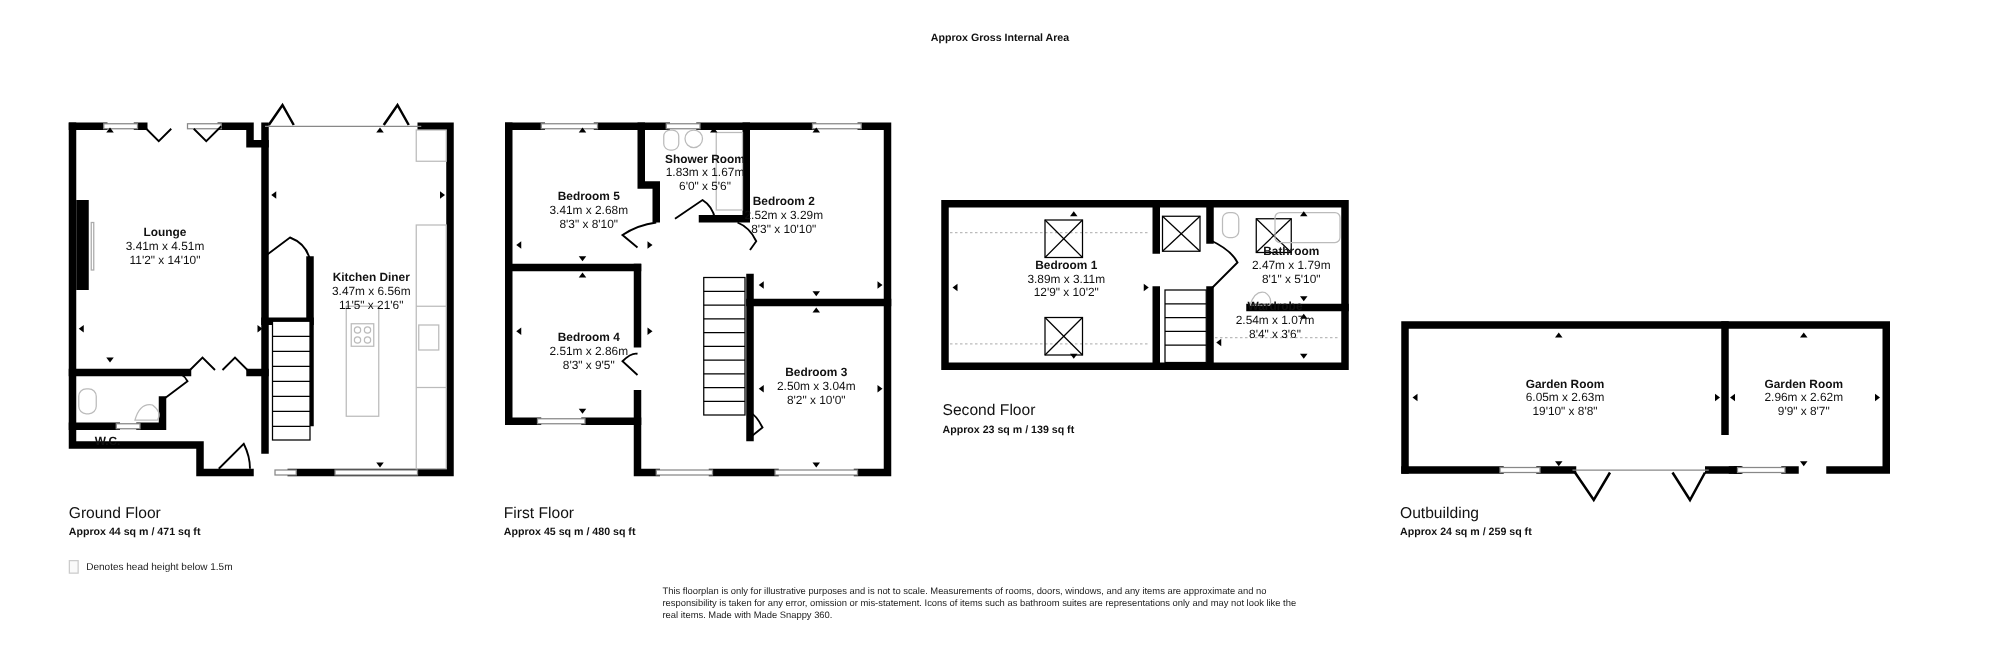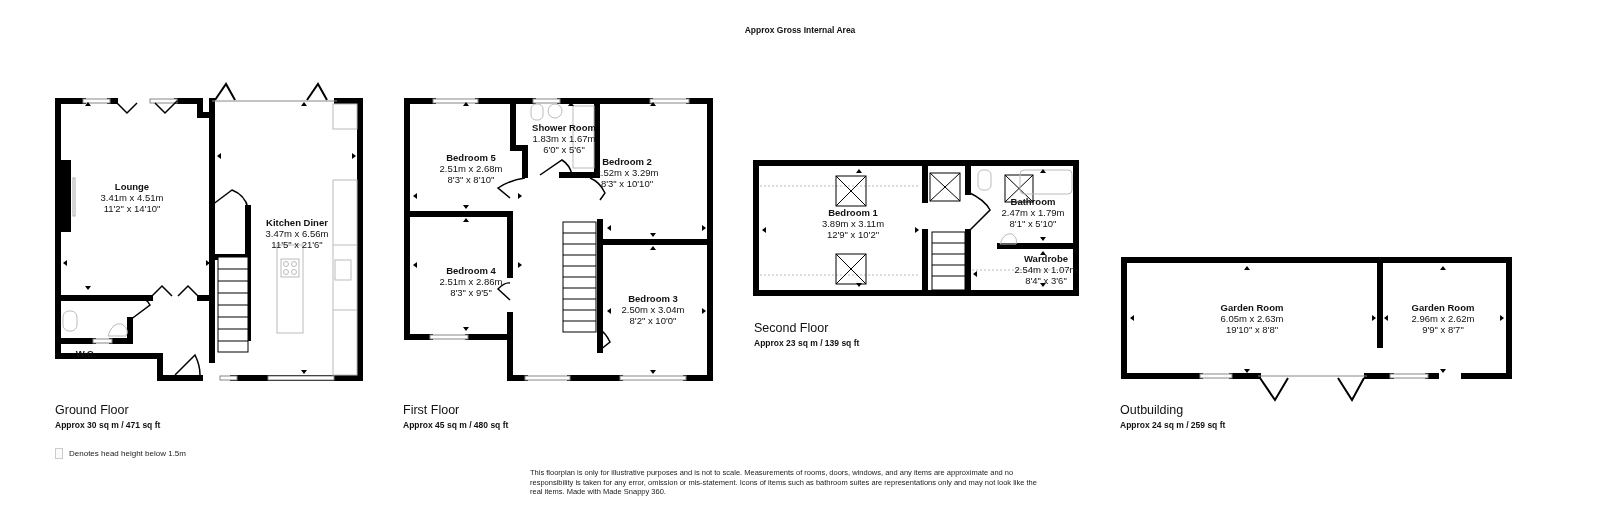--- a/index.html
+++ b/index.html
@@ -285,21 +285,21 @@
   <div class="nm">Kitchen Diner</div>
   <div>3.47m x 6.56m</div>
   <div>11'5" x 21'6"</div>
 </div>
 <div class="room" style="left:86px;top:312px;margin-top:36px;">
   <div class="nm">W.C.</div>
 </div>
 
 <div class="room" style="left:471px;top:152px;">
   <div class="nm">Bedroom 5</div>
-  <div>2.51m x 2.68m</div>
+  <div>3.41m x 2.68m</div>
   <div>8'3" x 8'10"</div>
 </div>
 <div class="room" style="left:564px;top:122px;">
   <div class="nm">Shower Room</div>
   <div>1.83m x 1.67m</div>
   <div>6'0" x 5'6"</div>
 </div>
 <div class="room" style="left:627px;top:156px;">
   <div class="nm">Bedroom 2</div>
   <div>2.52m x 3.29m</div>
@@ -319,39 +319,39 @@
 <div class="room" style="left:853px;top:207px;">
   <div class="nm">Bedroom 1</div>
   <div>3.89m x 3.11m</div>
   <div>12'9" x 10'2"</div>
 </div>
 <div class="room" style="left:1033px;top:196px;">
   <div class="nm">Bathroom</div>
   <div>2.47m x 1.79m</div>
   <div>8'1" x 5'10"</div>
 </div>
-<div class="room" style="left:1020px;top:253px;margin-left:26px;">
+<div class="room" style="left:1020px;top:240px;">
   <div class="nm">Wardrobe</div>
   <div>2.54m x 1.07m</div>
   <div>8'4" x 3'6"</div>
 </div>
 
 <div class="room" style="left:1252px;top:302px;">
   <div class="nm">Garden Room</div>
   <div>6.05m x 2.63m</div>
   <div>19'10" x 8'8"</div>
 </div>
 <div class="room" style="left:1443px;top:302px;">
   <div class="nm">Garden Room</div>
   <div>2.96m x 2.62m</div>
   <div>9'9" x 8'7"</div>
 </div>
 
 <div class="floor-title" style="left:55px;top:403px;">Ground Floor</div>
-<div class="floor-area" style="left:55px;top:420px;">Approx 30 sq m / 471 sq ft</div>
+<div class="floor-area" style="left:55px;top:420px;">Approx 44 sq m / 471 sq ft</div>
 
 <div class="floor-title" style="left:403px;top:403px;">First Floor</div>
 <div class="floor-area" style="left:403px;top:420px;">Approx 45 sq m / 480 sq ft</div>
 
 <div class="floor-title" style="left:754px;top:321px;">Second Floor</div>
 <div class="floor-area" style="left:754px;top:338px;">Approx 23 sq m / 139 sq ft</div>
 
 <div class="floor-title" style="left:1120px;top:403px;">Outbuilding</div>
 <div class="floor-area" style="left:1120px;top:420px;">Approx 24 sq m / 259 sq ft</div>
 

